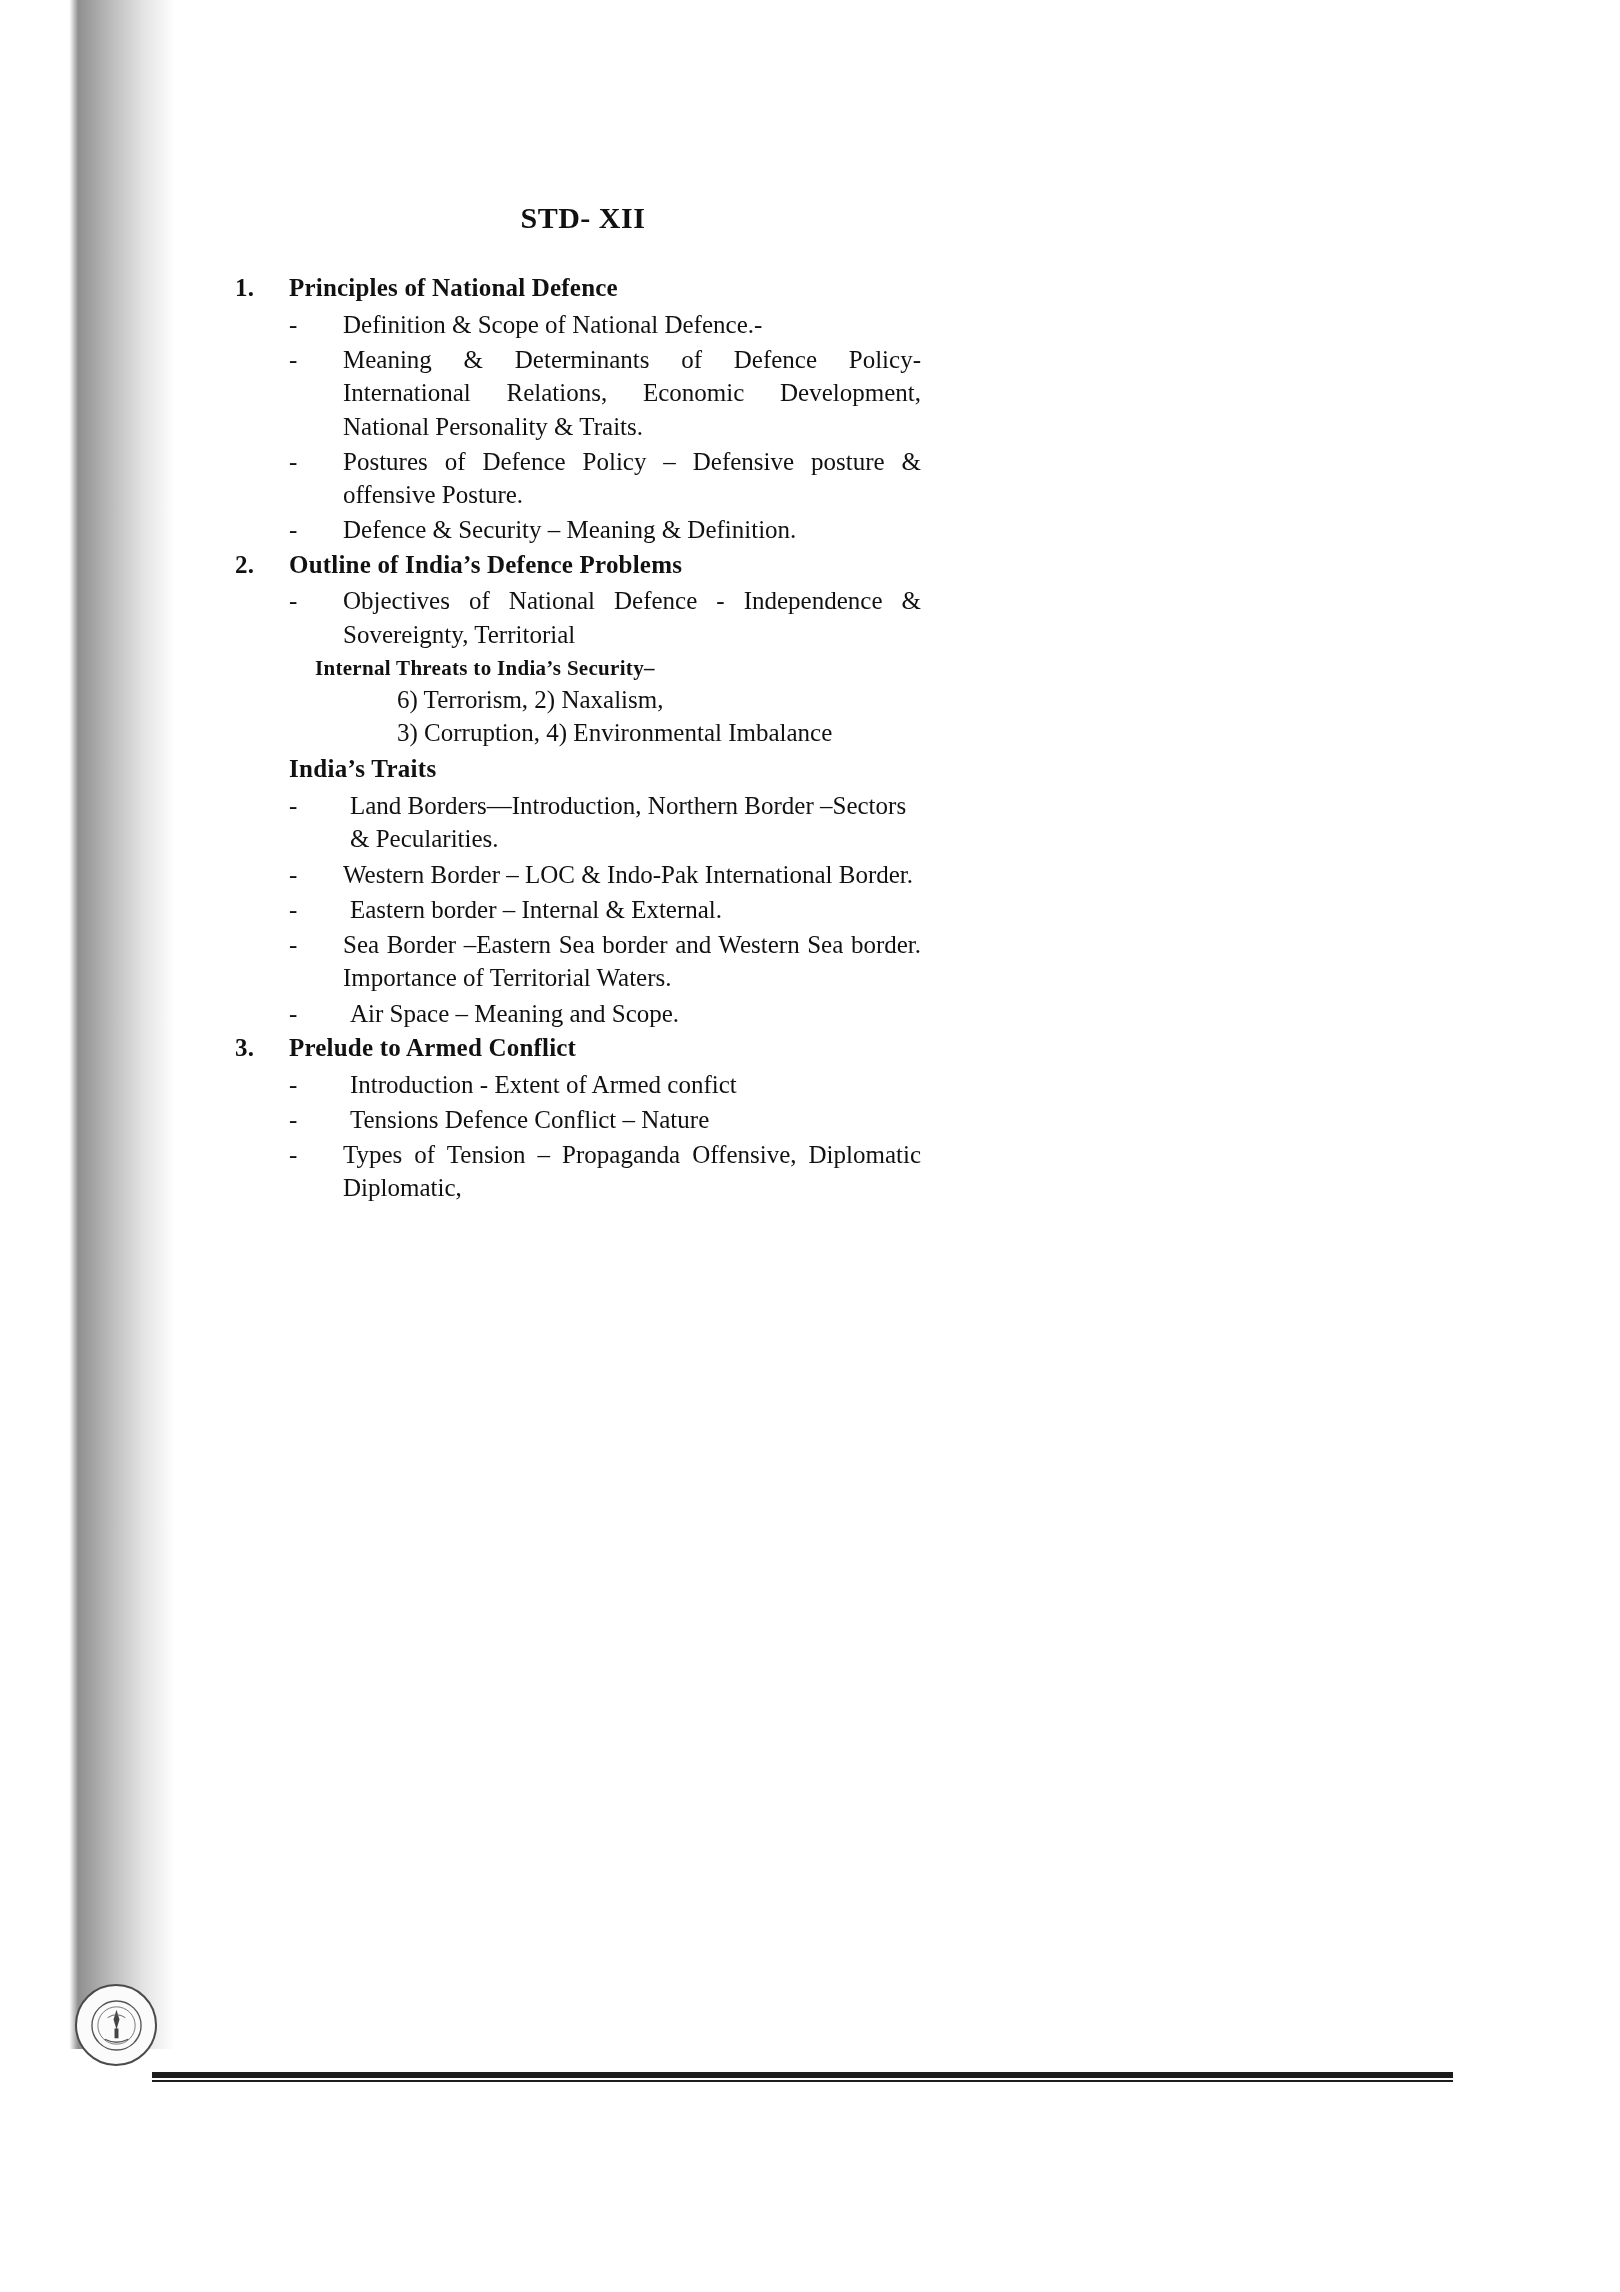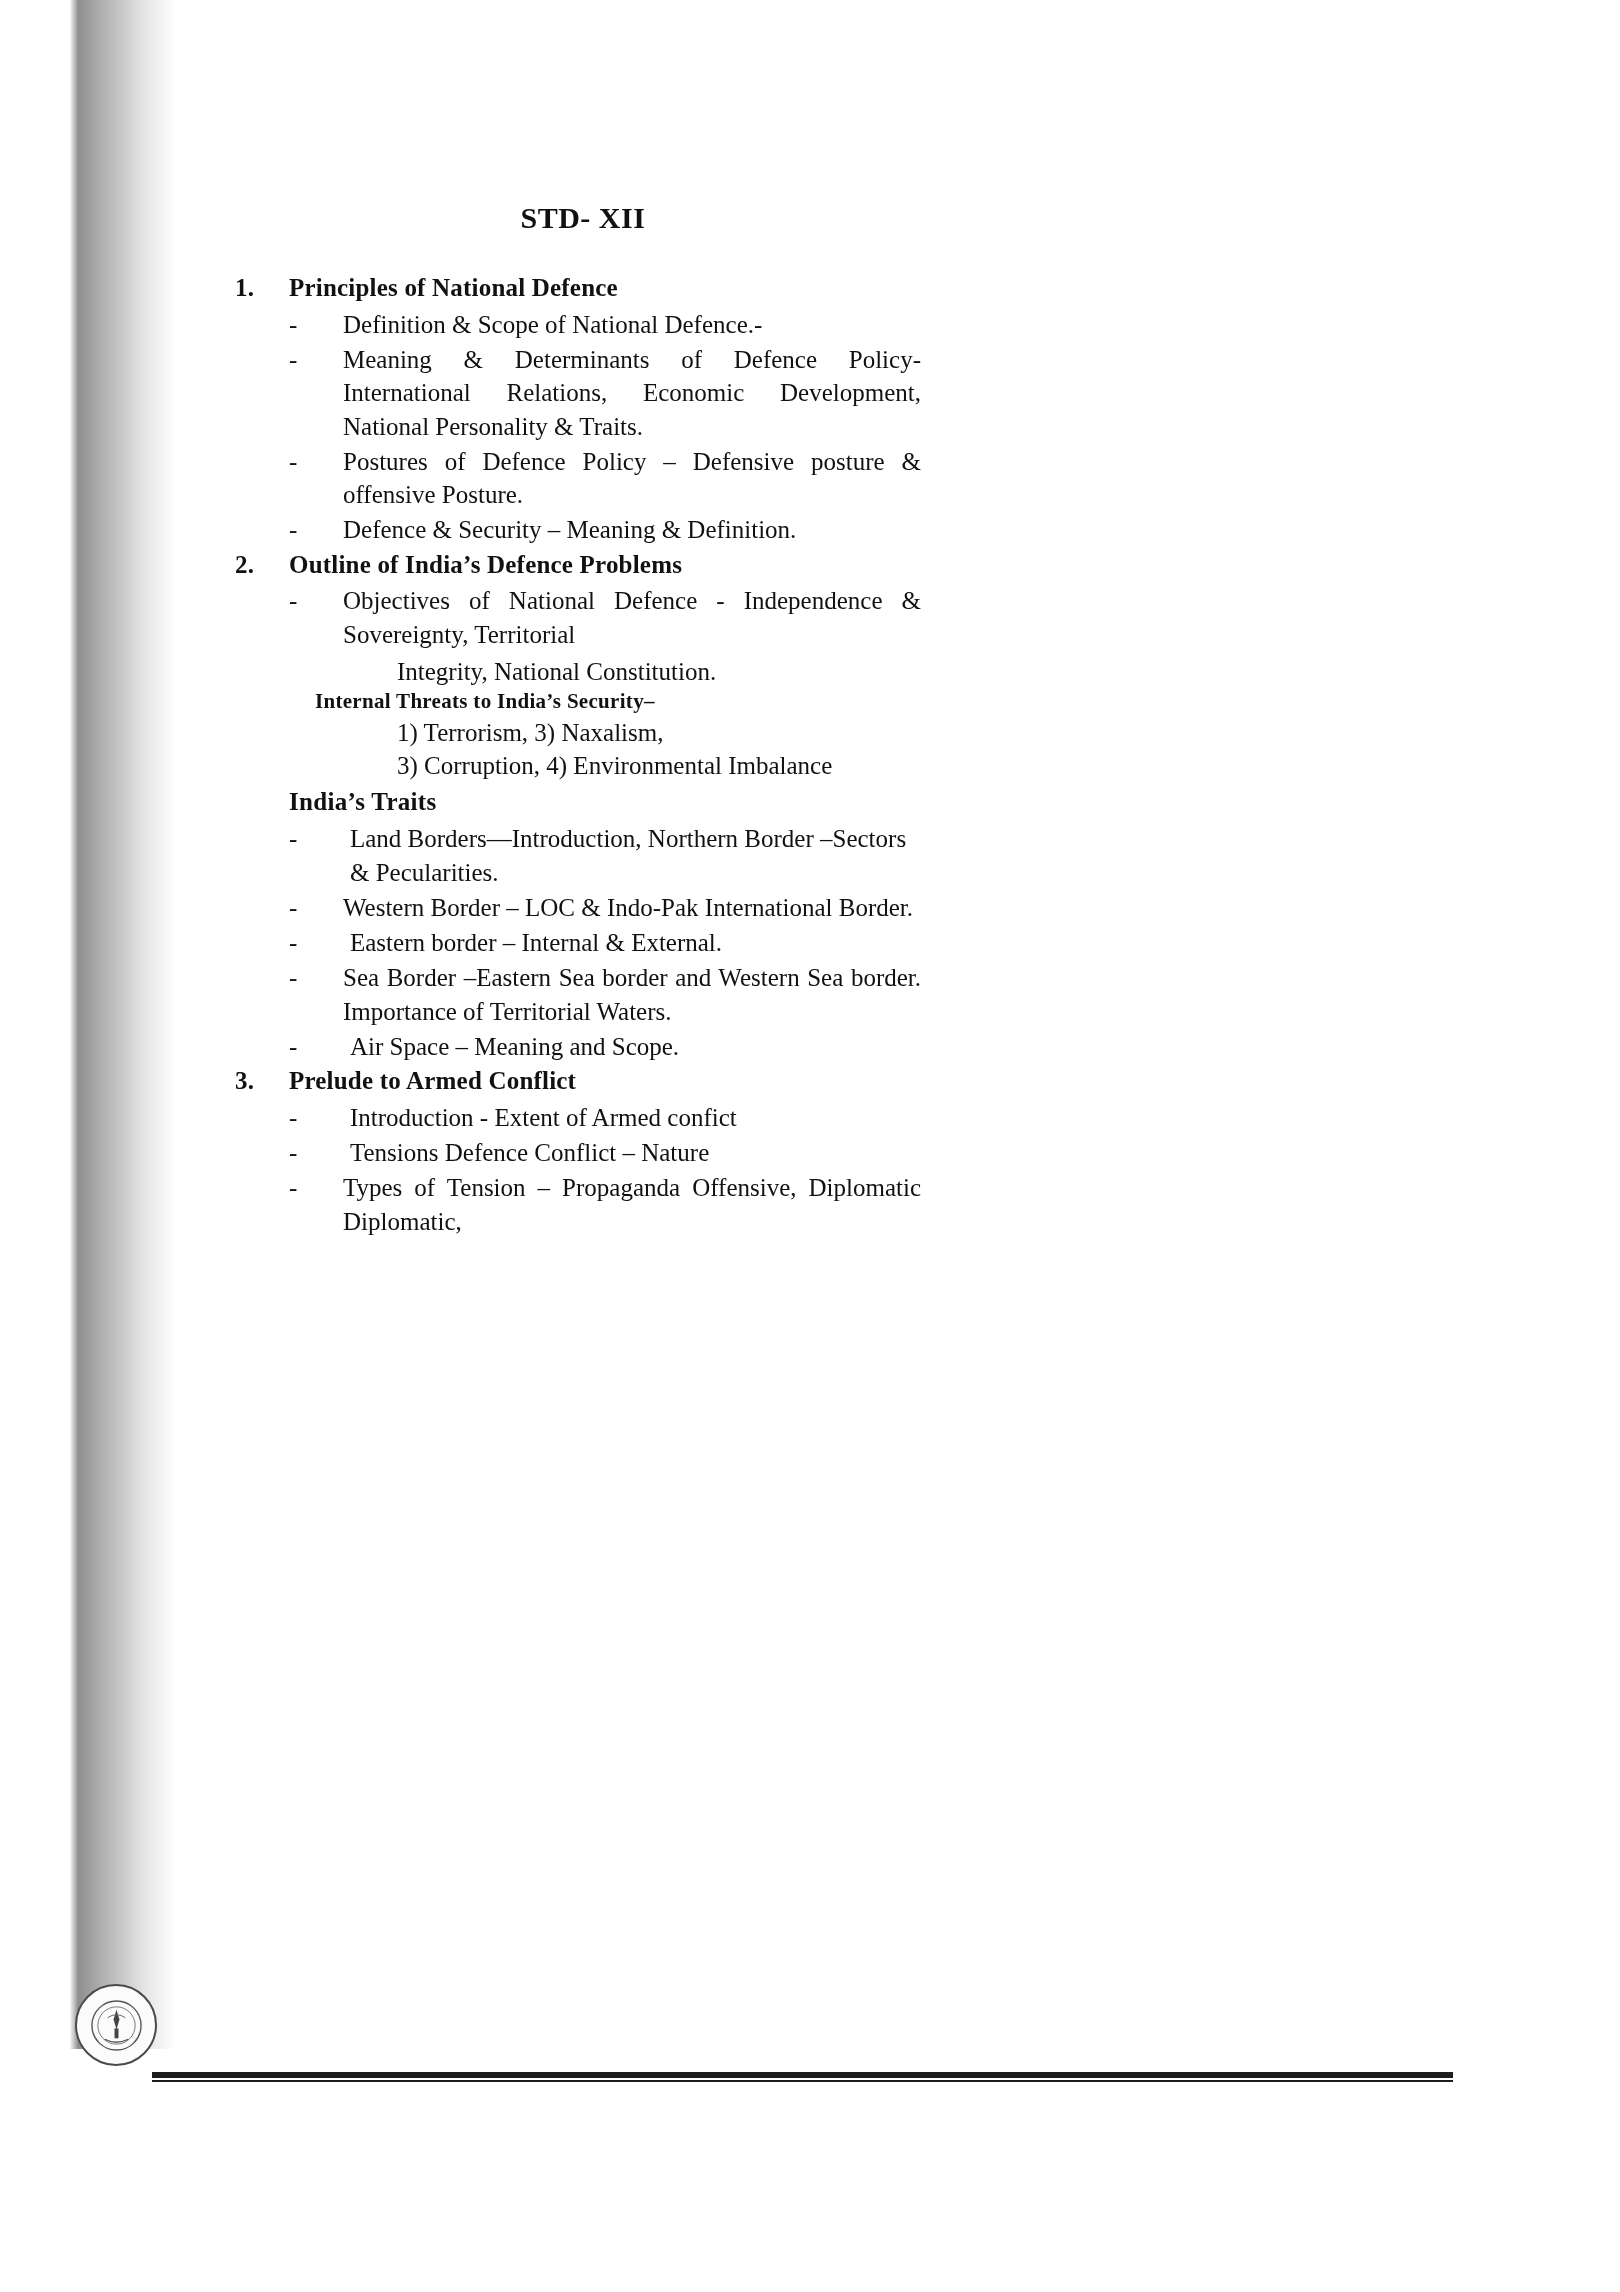--- a/index.html
+++ b/index.html
@@ -218,23 +218,22 @@
     <div class="section-head">
       <span class="n">2.</span>
       <span class="t">Outline of India’s Defence Problems</span>
     </div>
     <ul class="bullets">
       <li>
         <span class="dash">-</span>
         <span class="txt">Objectives of National Defence - Independence &amp; Sovereignty, Territorial</span>
       </li>
     </ul>
-    <div class="plain-indent">Integrity, National Constitution.</div>
     <div class="bold-indent">Internal Threats to India’s Security–</div>
-    <div class="plain-indent">1)   Terrorism,          3) Naxalism,</div>
+    <div class="plain-indent">6)   Terrorism,          2) Naxalism,</div>
     <div class="plain-indent justify">3) Corruption, 4) Environmental Imbalance</div>
 
     <div class="sub-head">India’s Traits</div>
 
     <ul class="bullets">
       <li>
         <span class="dash">-</span>
         <span class="txt nojustify">Land Borders—Introduction, Northern Border –Sectors &amp; Pecularities.</span>
       </li>
       <li>

